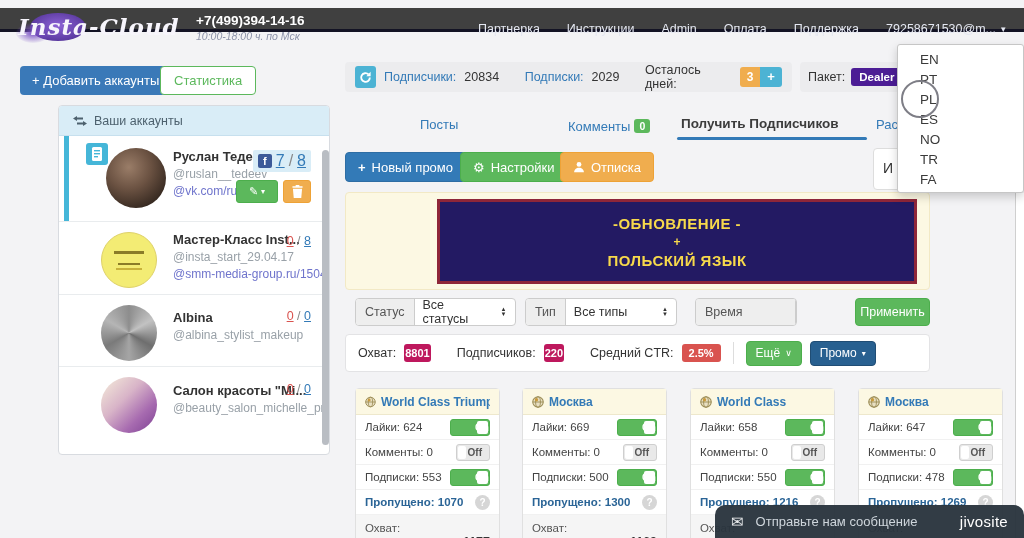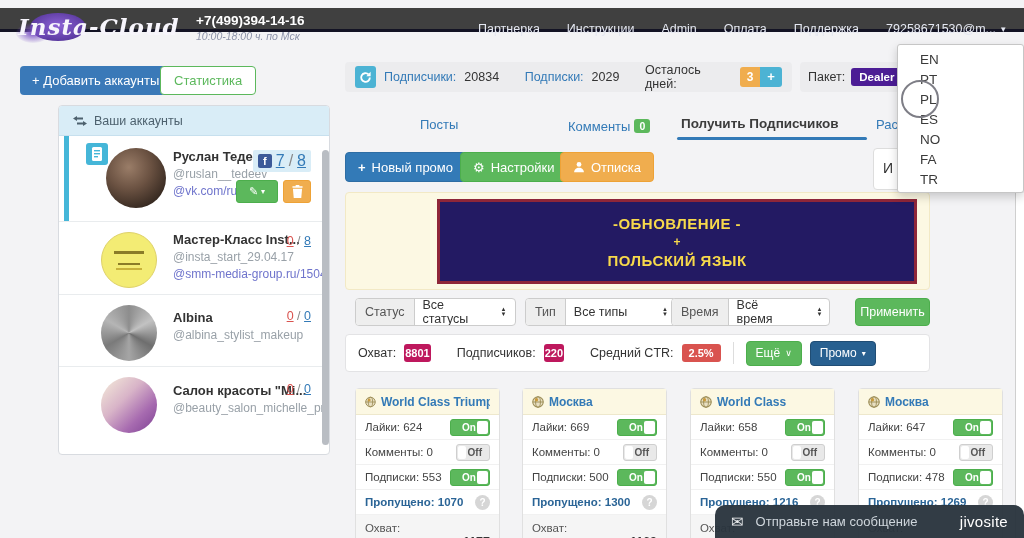--- a/index.html
+++ b/index.html
@@ -111,21 +111,21 @@
   .card-head { height:26px; background:#fcf8e3; border-bottom:1px solid #eee8cc; display:flex; align-items:center; gap:5px; padding:0 9px; }
   .card-title { font-size:12px; font-weight:bold; color:#337ab7; white-space:nowrap; overflow:hidden; }
   .crow { height:25px; border-bottom:1px solid #f1f1f1; display:flex; align-items:center; justify-content:space-between; padding:0 9px; }
   .crow-lbl { font-size:11.5px; color:#444; white-space:nowrap; }
   .skip-lbl { font-size:11.5px; font-weight:bold; color:#2a6496; white-space:nowrap; }
   .qmark { width:15px; height:15px; border-radius:50%; background:#d6d6d6; color:#fff; font-size:10px; font-weight:bold; text-align:center; line-height:15px; cursor:pointer; }
   .card-foot { height:26px; background:#f5f5f5; display:flex; align-items:center; justify-content:space-between; padding:0 9px; }
   .foot-lbl { font-size:11.5px; color:#555; }
   .foot-val { font-size:12.5px; font-weight:bold; color:#333;margin-top:28px; }
   .tgl { position:relative; height:17px; border-radius:3px; font-size:10px; font-weight:bold; cursor:pointer; }
-  .tgl-on { width:40px; background:#5cb85c; border:1px solid #4cae4c; color:#fff; text-align:left; padding-left:11px; line-height:15px; }
+  .tgl-on { width:40px; background:#5cb85c; border:1px solid #4cae4c; color:#fff; text-align:left; padding-left:24px; line-height:15px; }
   .tgl-on::after { content:""; position:absolute; right:1px; top:1px; width:11px; height:13px; background:#fff; border-radius:2px; }
   .tgl-off { width:34px; background:#e9e9e9; border:1px solid #cfcfcf; color:#555; text-align:right; padding-right:7px; line-height:15px; }
   .tgl-off::after { content:""; position:absolute; left:1px; top:1px; width:8px; height:13px; background:#fff; border-radius:2px; }
 
   
   .right-strip { left:1015px; top:193px; width:9px; height:345px; background:#fff; border-left:1px solid #cfcfcf; z-index:8; }
   .chat { left:715px; top:505px; width:309px; height:33px; background:rgba(42,52,61,.96); border-radius:10px 10px 0 0; z-index:80; display:flex; align-items:center; padding:0 16px; gap:12px; }
   .chat-msg { font-size:13px; color:#cfd6dc; flex:1; }
   .chat-brand { font-size:15px; color:#fff; letter-spacing:.3px; }
   .env { font-size:15px; color:#e8eaec; }
@@ -155,22 +155,22 @@
       </span>
     </div>
   </div>
 
   <div class="abs lang-dd">
     <div class="lang-item">EN</div>
     <div class="lang-item">PT</div>
     <div class="lang-item">PL</div>
     <div class="lang-item">ES</div>
     <div class="lang-item">NO</div>
+    <div class="lang-item">TR</div>
     <div class="lang-item">FA</div>
-    <div class="lang-item">TR</div>
   </div>
   <div class="abs click-circle"></div>
 
   <div class="abs btn-add">+ Добавить аккаунты</div>
   <div class="abs btn-stat">Статистика</div>
 
   <div class="abs side-panel">
     <div class="side-head">
       <svg width="14" height="10" viewBox="0 0 14 10">
           <path fill="#4d616e" d="M4 0 0 2.5 4 5V3.5h6v-2H4V0zm6 5v1.5H4v2h6V10l4-2.5L10 5z"></path>
@@ -328,21 +328,21 @@
   <div class="abs fgroup" style="left:525px;">
     <span class="faddon">Тип</span>
     <span class="fselect" style="width:110px;">
       <span>Все типы</span>
       <span class="updown">
           <span>▲</span>
           <span>▼</span>
         </span>
     </span>
   </div>
-  <div class="abs fgroup" style="left:671px;">
+  <div class="abs fgroup" style="left:695px;flex-direction:column;">
     <span class="faddon">Время</span>
     <span class="fselect" style="width:100px;gap:36px;">
       <span>Всё время</span>
       <span class="updown">
           <span>▲</span>
           <span>▼</span>
         </span>
     </span>
   </div>
   <div class="abs btn-apply">Применить</div>

